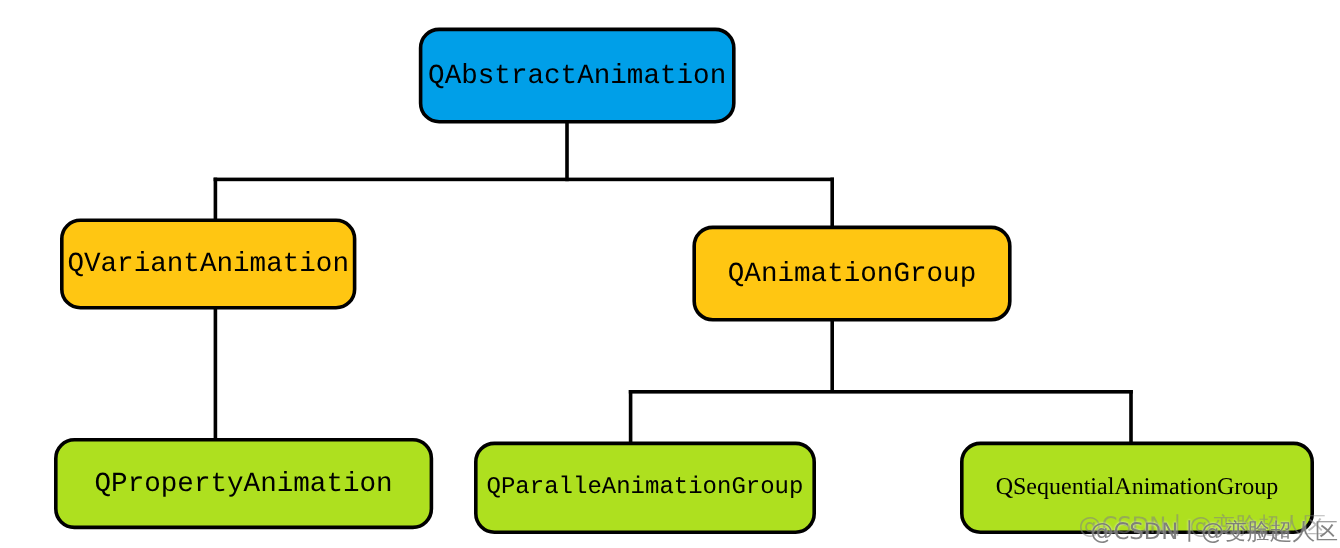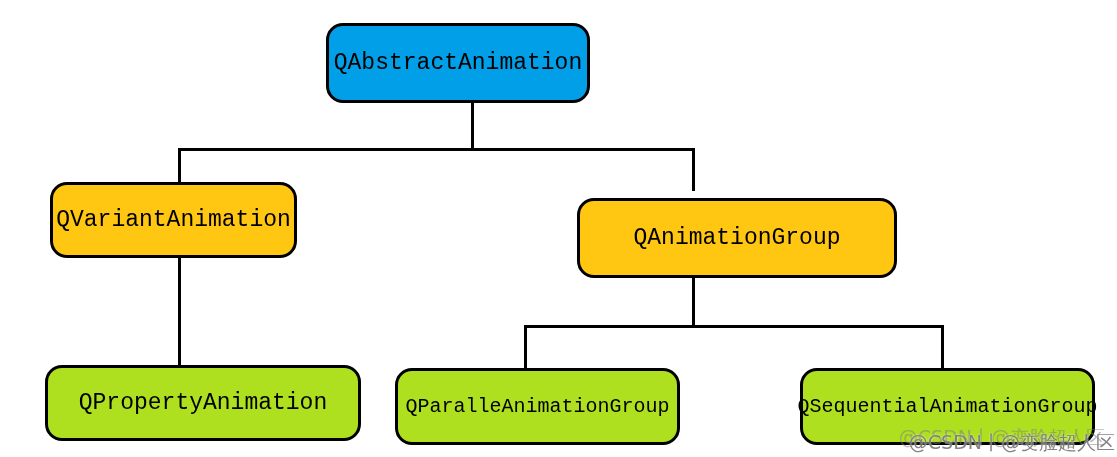--- a/index.html
+++ b/index.html
@@ -28,26 +28,26 @@
     border-radius: 17px;
     display: flex;
     align-items: center;
     justify-content: center;
     color: #000000;
     font-size: 23px;
     letter-spacing: 0px;
     white-space: nowrap;
   }
   
-  .node-abstract   { left: 326px; top: 23px;  width: 264px; height: 80px; }
+  .node-abstract   { left: 349px; top: 23px;  width: 264px; height: 80px; }
   .node-variant    { left: 50px;  top: 182px; width: 247px; height: 76px; }
-  .node-group      { left: 577px; top: 198px; width: 320px; height: 80px; }
+  .node-group      { left: 577px; top: 188px; width: 266px; height: 80px; }
   .node-property   { left: 45px;  top: 365px; width: 316px; height: 76px; }
   .node-paralle    { left: 395px; top: 368px; width: 285px; height: 77px; font-size: 20px; }
-  .node-sequential { left: 800px; top: 368px; width: 295px; height: 77px; font-size: 20px; }
+  .node-sequential { left: 800px; top: 368px; width: 295px; height: 77px; font-size: 20px; font-family: Liberation Serif, serif; }
 
   
   .e-root-stem     { left: 471px; top: 101px; width: 3px;   height: 50px; }
   .e-top-rail      { left: 178px; top: 148px; width: 517px; height: 3px;  }
   .e-rail-variant  { left: 178px; top: 148px; width: 3px;   height: 37px; }
   .e-rail-group    { left: 692px; top: 148px; width: 3px;   height: 43px; }
   .e-variant-prop  { left: 178px; top: 255px; width: 3px;   height: 113px; }
   .e-group-stem    { left: 692px; top: 265px; width: 3px;   height: 62px; }
   .e-bottom-rail   { left: 524px; top: 325px; width: 420px; height: 3px;  }
   .e-rail-paralle  { left: 524px; top: 325px; width: 3px;   height: 46px; }

